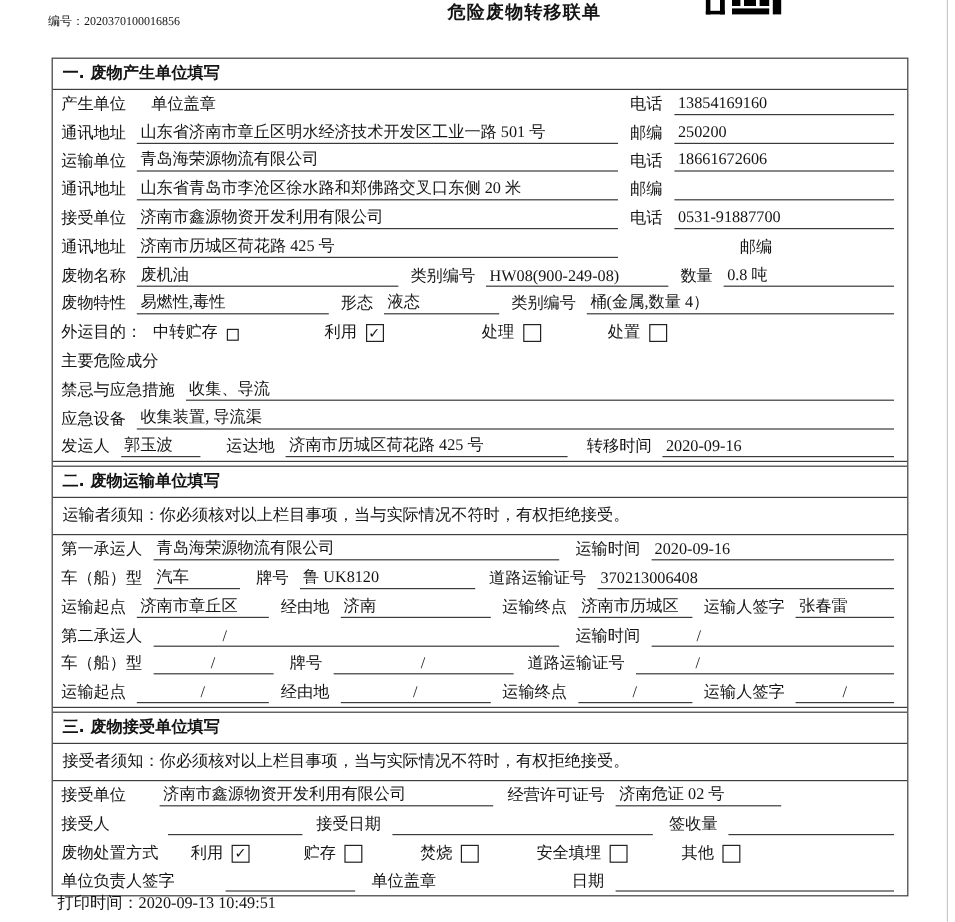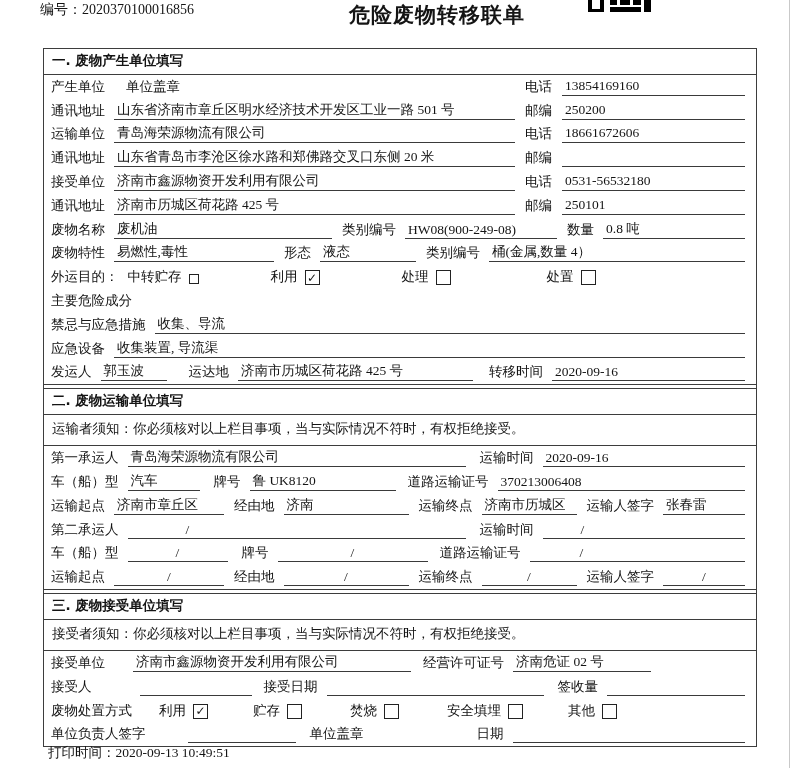--- a/index.html
+++ b/index.html
@@ -5,24 +5,24 @@
   html,body{margin:0;padding:0;}
   body{
     width:796px;height:768px;background:#ffffff;position:relative;
     font-family:"Liberation Serif","DejaVu Serif",serif;
     font-size:13.5px;color:#141414;overflow:hidden;
   }
   body::after{ 
     content:"";position:absolute;top:0;bottom:0;right:6px;width:1px;background:#c9c9c9;
   }
   .page-header{position:relative;height:44px;}
-  .doc-no{position:absolute;left:40px;top:1px;font-size:14px;white-space:nowrap;}
+  .doc-no{position:absolute;left:40px;top:11px;font-size:10px;white-space:nowrap;}
   .title{
     position:absolute;left:437px;top:1px;transform:translateX(-50%);
-    margin:0;font-size:21px;font-weight:bold;letter-spacing:1px;white-space:nowrap;
+    margin:0;font-size:15px;font-weight:bold;letter-spacing:1px;white-space:nowrap;
     font-family:"DejaVu Sans","Liberation Sans",sans-serif;
   }
   .qr{position:absolute;left:588px;top:0;}
   .form-table{
     position:absolute;left:43px;top:48px;width:714px;box-sizing:border-box;
     border:1.6px solid #3d3d3d;background:#fff;
   }
   .sec-header{
     font-family:"DejaVu Sans","Liberation Sans",sans-serif;
     font-weight:bold;font-size:13.5px;padding:3px 8px 4px;
@@ -113,30 +113,29 @@
       <span class="lbl">邮编</span>
       <span class="u fx"></span>
     </span>
   </div>
 
   <div class="row">
     <span class="lbl">接受单位</span>
     <span class="u fx" style="margin-right:10px">济南市鑫源物资开发利用有限公司</span>
     <span class="rc">
       <span class="lbl">电话</span>
-      <span class="u fx">0531-56532180</span>
+      <span class="u fx">0531-91887700</span>
     </span>
   </div>
 
   <div class="row">
     <span class="lbl">通讯地址</span>
     <span class="u fx" style="margin-right:10px">济南市历城区荷花路 425 号</span>
     <span class="rc">
       <span class="lbl">邮编</span>
-      <span class="u fx">250101</span>
     </span>
   </div>
 
   <div class="row">
     <span class="lbl">废物名称</span>
     <span class="u" style="width:218px;margin-right:10px">废机油</span>
     <span class="lbl">类别编号</span>
     <span class="u" style="width:152px;margin-right:10px">HW08(900-249-08)</span>
     <span class="lbl">数量</span>
     <span class="u fx">0.8 吨</span>
@@ -154,21 +153,21 @@
   <div class="row">
     <span class="lbl">外运目的：</span>
     <span>中转贮存</span>
     <span class="ck small"></span>
     <span style="margin-left:72px">利用</span>
     <span class="ck">
         <span>✓</span>
       </span>
     <span style="margin-left:82px">处理</span>
     <span class="ck"></span>
-    <span style="margin-left:96px">处置</span>
+    <span style="margin-left:56px">处置</span>
     <span class="ck"></span>
   </div>
 
   <div class="row">
     <span class="lbl">主要危险成分</span>
   </div>
 
   <div class="row">
     <span class="lbl">禁忌与应急措施</span>
     <span class="u fx">收集、导流</span>

